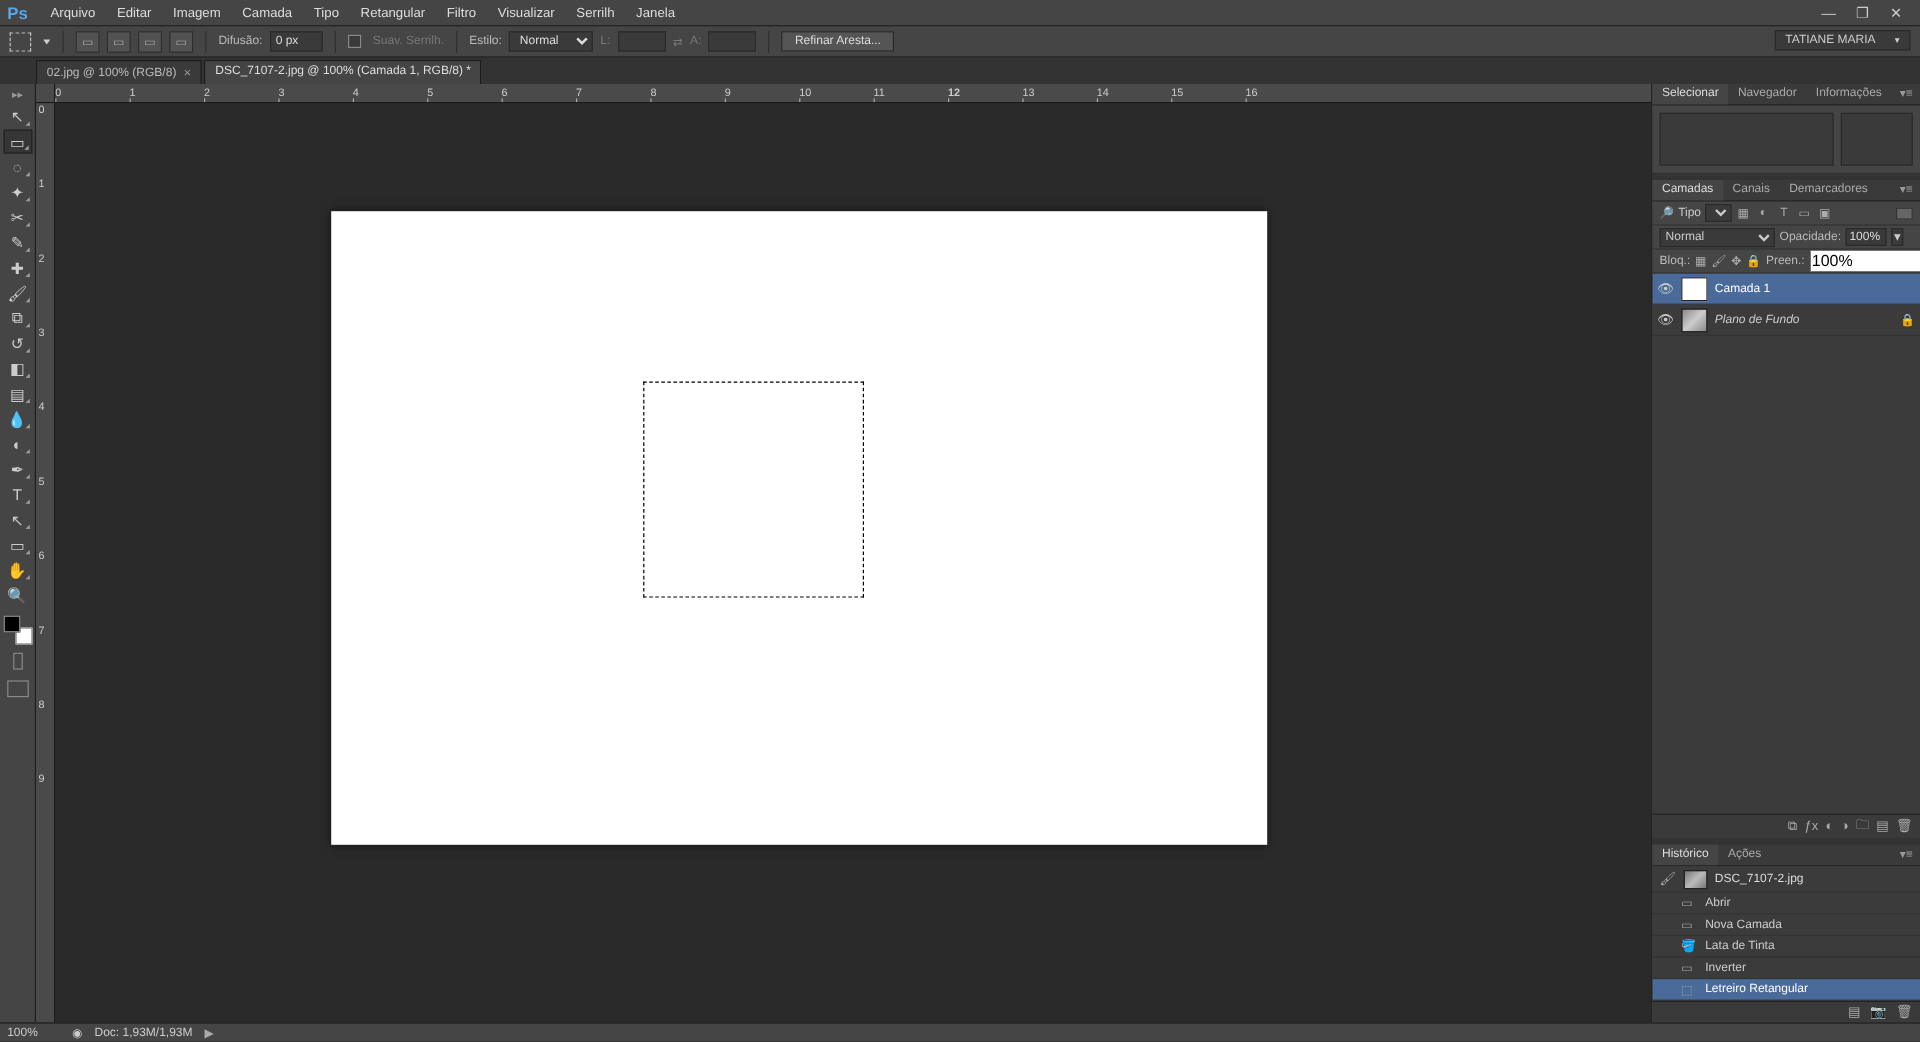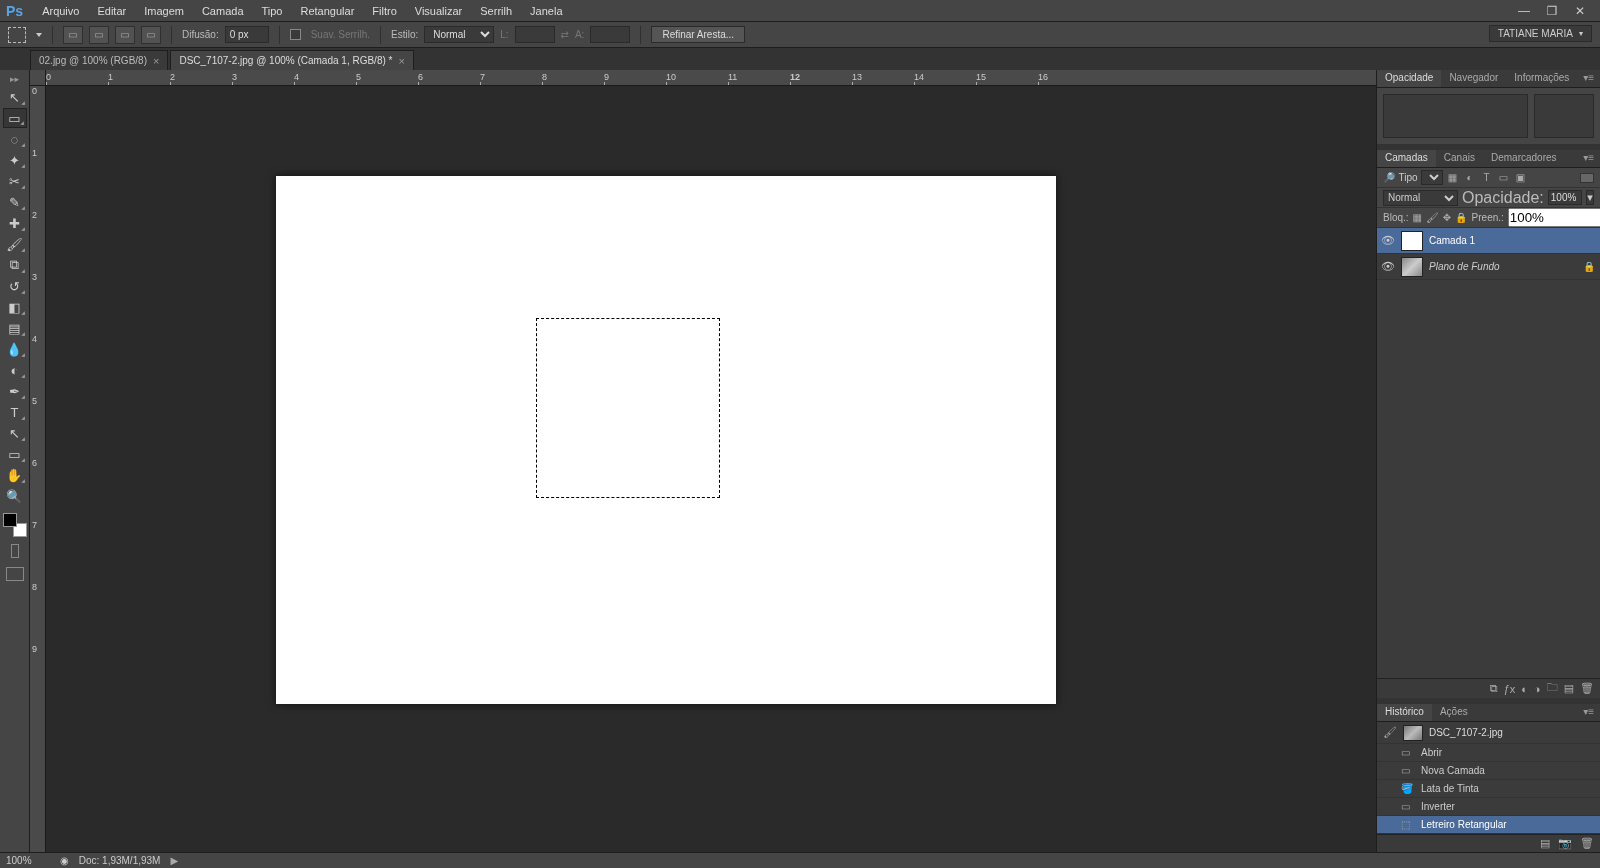--- a/index.html
+++ b/index.html
@@ -16,26 +16,26 @@
 .optionsbar { height:26px; background:#454545; display:flex; align-items:center; padding:0 8px; border-bottom:1px solid #1e1e1e; gap:6px; position:relative; }
 .optionsbar .tool-ico { width:18px; height:16px; border:1px dashed #bbb; margin-right:2px; }
 .optionsbar .drop { width:0;height:0;border-left:3px solid transparent;border-right:3px solid transparent;border-top:4px solid #ccc; display:inline-block; margin-left:2px;}
 .optionsbar .iconbtn { width:20px; height:18px; background:#525252; border:1px solid #2f2f2f; display:flex; align-items:center; justify-content:center; font-size:10px; color:#aaa;}
 .optionsbar .sep { width:1px; height:18px; background:#2f2f2f; margin:0 4px; }
 .optionsbar .lbl { color:#bbb; font-size:10px; }
 .optionsbar .txtfield { background:#3a3a3a; border:1px solid #2a2a2a; color:#ddd; padding:1px 4px; height:17px; font-size:10px; }
 .optionsbar .check { width:11px;height:11px;border:1px solid #888;background:#3a3a3a;display:inline-block;margin-right:4px;}
 .optionsbar .disabled { color:#777; }
 .optionsbar .btn { background:#555; border:1px solid #2a2a2a; color:#ddd; padding:2px 10px; font-size:10px; }
-.optionsbar .user-badge { position:absolute; right:8px; top:3px; background:#3a3a3a; border:1px solid #2a2a2a; color:#ccc; padding:2px 8px; font-size:10px; display:flex; align-items:center; gap:6px; }
+.optionsbar .user-badge { position:absolute; right:8px; top:3px; background:#3a3a3a; border:1px solid #2a2a2a; color:#ccc; padding:2px 8px; font-size:10px; display:flex; align-items:center; gap:16px; }
 
 
 .doc-tabs { height:22px; background:#333; display:flex; align-items:flex-end; padding-left:30px; }
 .doc-tab { height:20px; background:#3a3a3a; color:#bbb; font-size:10px; padding:3px 8px; display:flex; align-items:center; gap:6px; margin-right:2px; border-top:1px solid #1e1e1e; border-left:1px solid #1e1e1e; border-right:1px solid #1e1e1e;}
-.doc-tab.active { background:#454545; color:#ddd; }
+.doc-tab.active { background:#454545; color:#ddd;flex-direction:column; }
 .doc-tab .close { color:#999; font-size:11px; }
 
 
 .main { position:absolute; top:70px; left:0; right:0; bottom:16px; display:flex; }
 
 
 .toolbox { width:30px; background:#454545; border-right:1px solid #1e1e1e; display:flex; flex-direction:column; align-items:center; padding-top:4px; gap:1px; }
 .toolbox .collapse { color:#999; font-size:9px; margin-bottom:2px;}
 .toolbox .tbtn { width:24px; height:20px; display:flex; align-items:center; justify-content:center; color:#ccc; font-size:13px; position:relative; }
 .toolbox .tbtn.sel { background:#363636; border:1px solid #222; }
@@ -73,21 +73,21 @@
 .panel-gap { height:6px; background:#333;}
 
 .layers-body { flex:1; display:flex; flex-direction:column; min-height:0;}
 .layers-toolbar { height:20px; display:flex; align-items:center; padding:0 6px; gap:3px; border-bottom:1px solid #333;}
 .layers-toolbar .search { font-size:10px; color:#ccc;}
 .layers-toolbar select{ background:#3a3a3a; border:1px solid #2a2a2a; color:#ccc; font-size:10px; height:15px; }
 .layers-toolbar .filtico { width:14px;height:14px; color:#aaa; font-size:10px; display:flex; align-items:center; justify-content:center;}
 .layers-toolbar .toggle { margin-left:auto; width:14px;height:10px;background:#666;border:1px solid #333;}
 .layers-blend { height:20px; display:flex; align-items:center; padding:0 6px; gap:4px; border-bottom:1px solid #333;}
 .layers-blend select{ background:#3a3a3a; border:1px solid #2a2a2a; color:#ccc; font-size:10px; width:96px; height:16px;}
-.layers-blend .op-lbl{font-size:16px;color:#bbb;}
+.layers-blend .op-lbl{font-size:10px;color:#bbb;}
 .layers-blend .op-val{background:#3a3a3a;border:1px solid #2a2a2a;color:#ddd;font-size:10px;width:34px;height:15px;padding:0 2px;}
 .layers-blend .drop2{width:10px;height:15px;background:#3a3a3a;border:1px solid #2a2a2a;display:flex;align-items:center;justify-content:center;}
 .layers-lock { height:20px; display:flex; align-items:center; padding:0 6px; gap:4px; border-bottom:1px solid #333;}
 .layers-lock .ll{font-size:10px;color:#bbb;}
 .layers-lock .lico{width:14px;height:14px;color:#aaa;font-size:10px;display:flex;align-items:center;justify-content:center;}
 .layers-list { flex:1; overflow:auto; background:#3b3b3b; }
 .layer-row { height:26px; display:flex; align-items:center; padding:0 4px; gap:6px; border-bottom:1px solid #333;}
 .layer-row.sel { background:#4a6a9a; color:#fff; }
 .layer-row .eye { width:14px; font-size:11px; color:#ccc;}
 .layer-row .thumb { width:22px;height:20px; background:#fff; border:1px solid #222;}
@@ -250,21 +250,21 @@
     <div class="canvas-area">
       <div class="canvas" id="canvas" style="left: 230px; top: 90px; width: 780px; height: 528px;">
         <div class="marquee" id="marquee" style="left: 260px; top: 142px; width: 184px; height: 180px;"></div>
       </div>
     </div>
   </div>
 
   <div class="rightcol">
 
     <div class="panel-tabs">
-      <span class="ptab active">Opacidade</span>
+      <span class="ptab active">Selecionar</span>
       <span class="ptab">Navegador</span>
       <span class="ptab">Informações</span>
       <span class="pmenu">▾≡</span>
     </div>
     <div class="panel-body histo-body">
       <div class="histo-left"></div>
       <div class="histo-right"></div>
     </div>
     <div class="panel-gap"></div>
 

